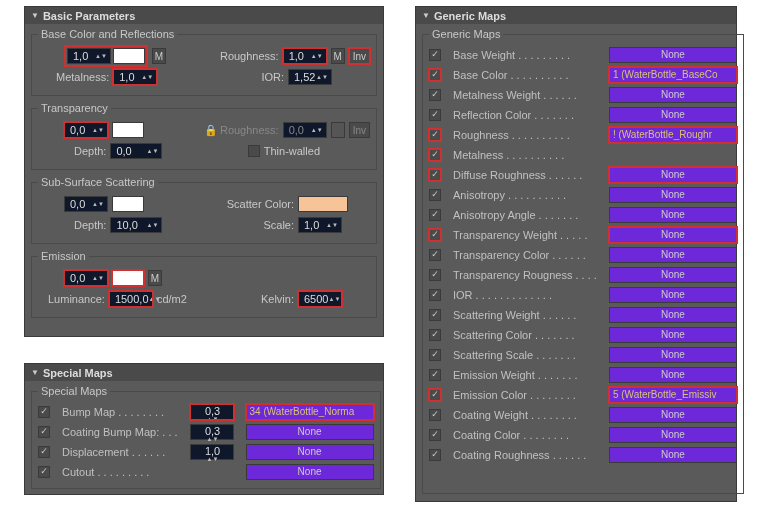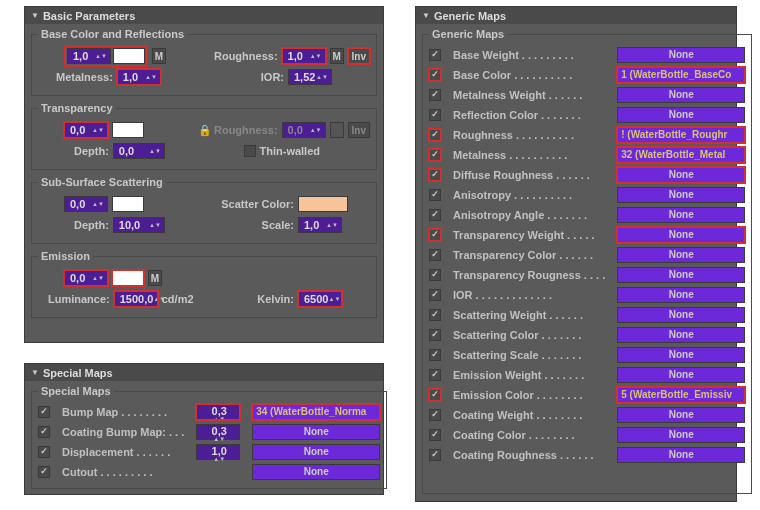--- a/index.html
+++ b/index.html
@@ -21,37 +21,37 @@
     background: #4a4a4a;
     padding: 2px 6px;
     font-weight: bold;
     color: #dcdcdc;
     display: flex;
     align-items: center;
     gap: 4px;
     height: 17px;
   }
   .tri { font-size: 8px; color: #ccc; }
-  .panel-body { padding: 4px 6px 18px 6px; font-weight: bold; }
+  .panel-body { padding: 4px 6px 12px 6px; }
   fieldset {
     border: 1px solid #4a4a4a;
     margin-bottom: 6px;
     padding: 4px 6px 6px 6px;
   }
   legend { color: #c8c8c8; padding: 0 3px; font-size: 11px; }
   .row {
     display: flex;
     align-items: center;
     gap: 4px;
     margin: 3px 0;
     height: 18px;
   }
   .label { color: #c8c8c8; white-space: nowrap; }
   .spinner {
-    background: #4c1d95;
+    background: #0f172a;
     border: 1px solid #3a3a3a;
     color: #ddd;
     height: 16px;
     display: flex;
     align-items: center;
     justify-content: space-between;
     padding: 0 3px 0 5px;
     min-width: 44px;
   }
   .spinner.w52 { width: 52px; }
@@ -322,21 +322,20 @@
             <div class="slotbtn">None</div>
           </div>
           <div class="maprow">
             <span class="chk on hl"></span>
             <span class="dots">Roughness . . . . . . . . . . </span>
             <div class="slotbtn maptxt hl">! (WaterBottle_Roughr</div>
           </div>
           <div class="maprow">
             <span class="chk on hl"></span>
             <span class="dots">Metalness . . . . . . . . . . </span>
-            <div class="slotbtn maptxt hl">32 (WaterBottle_Metal</div>
           </div>
           <div class="maprow">
             <span class="chk on hl"></span>
             <span class="dots">Diffuse Roughness . . . . . . </span>
             <div class="slotbtn hl">None</div>
           </div>
           <div class="maprow">
             <span class="chk on"></span>
             <span class="dots">Anisotropy . . . . . . . . . . </span>
             <div class="slotbtn">None</div>

